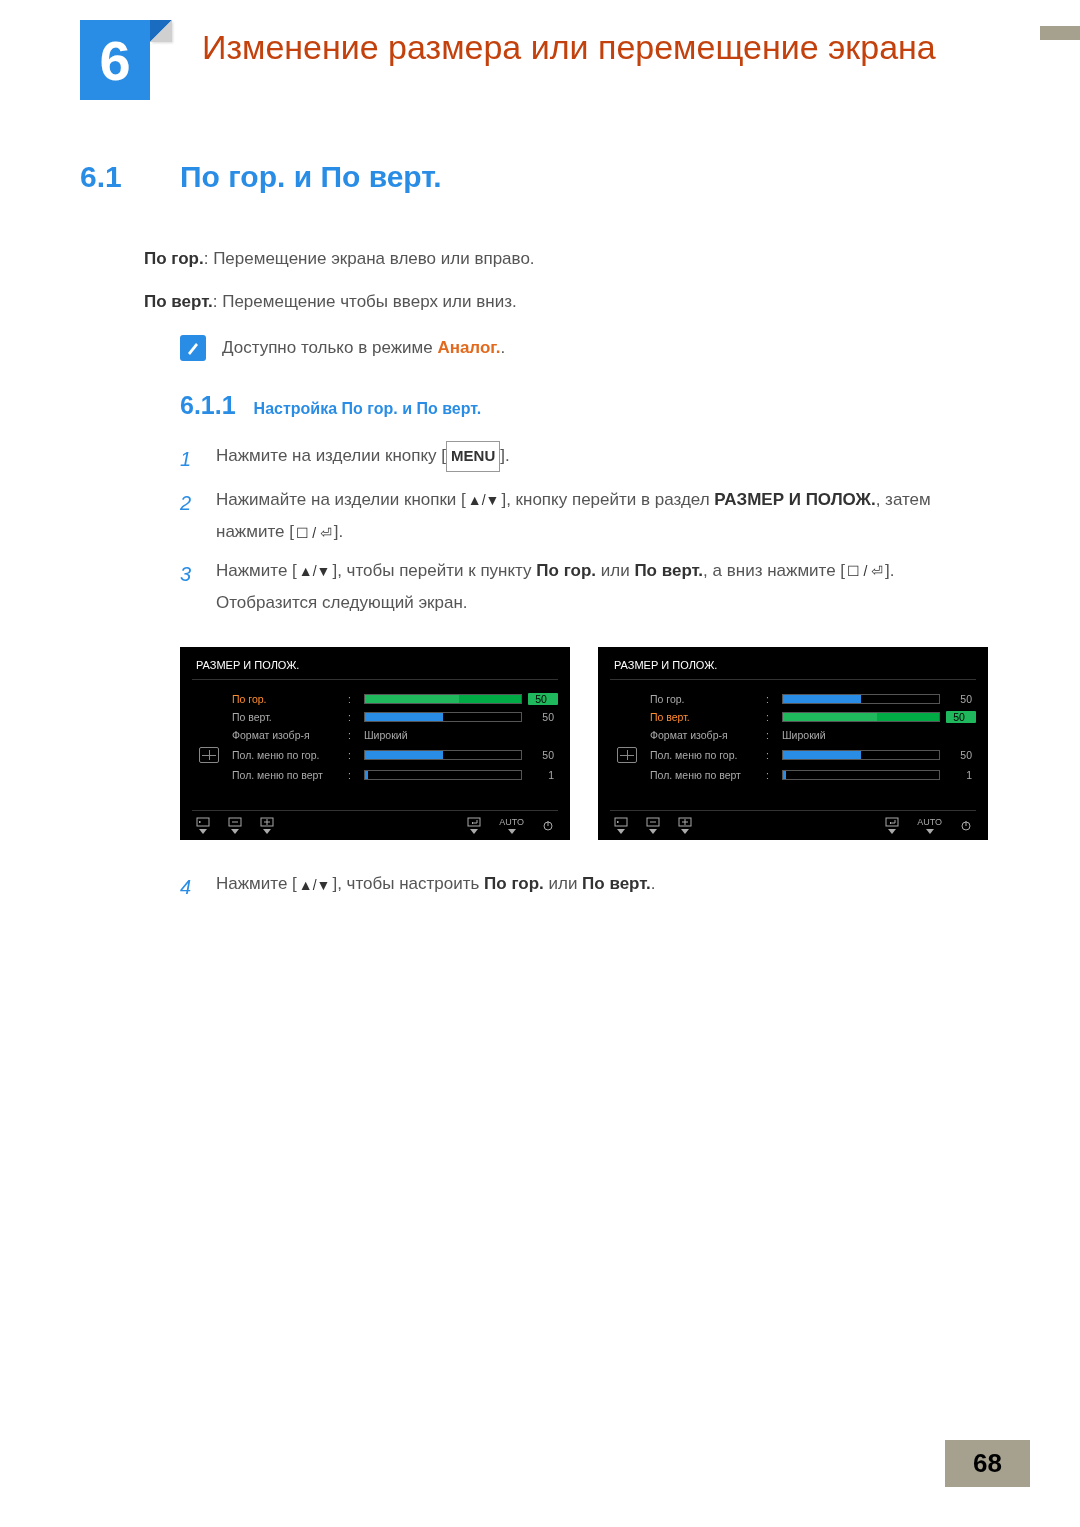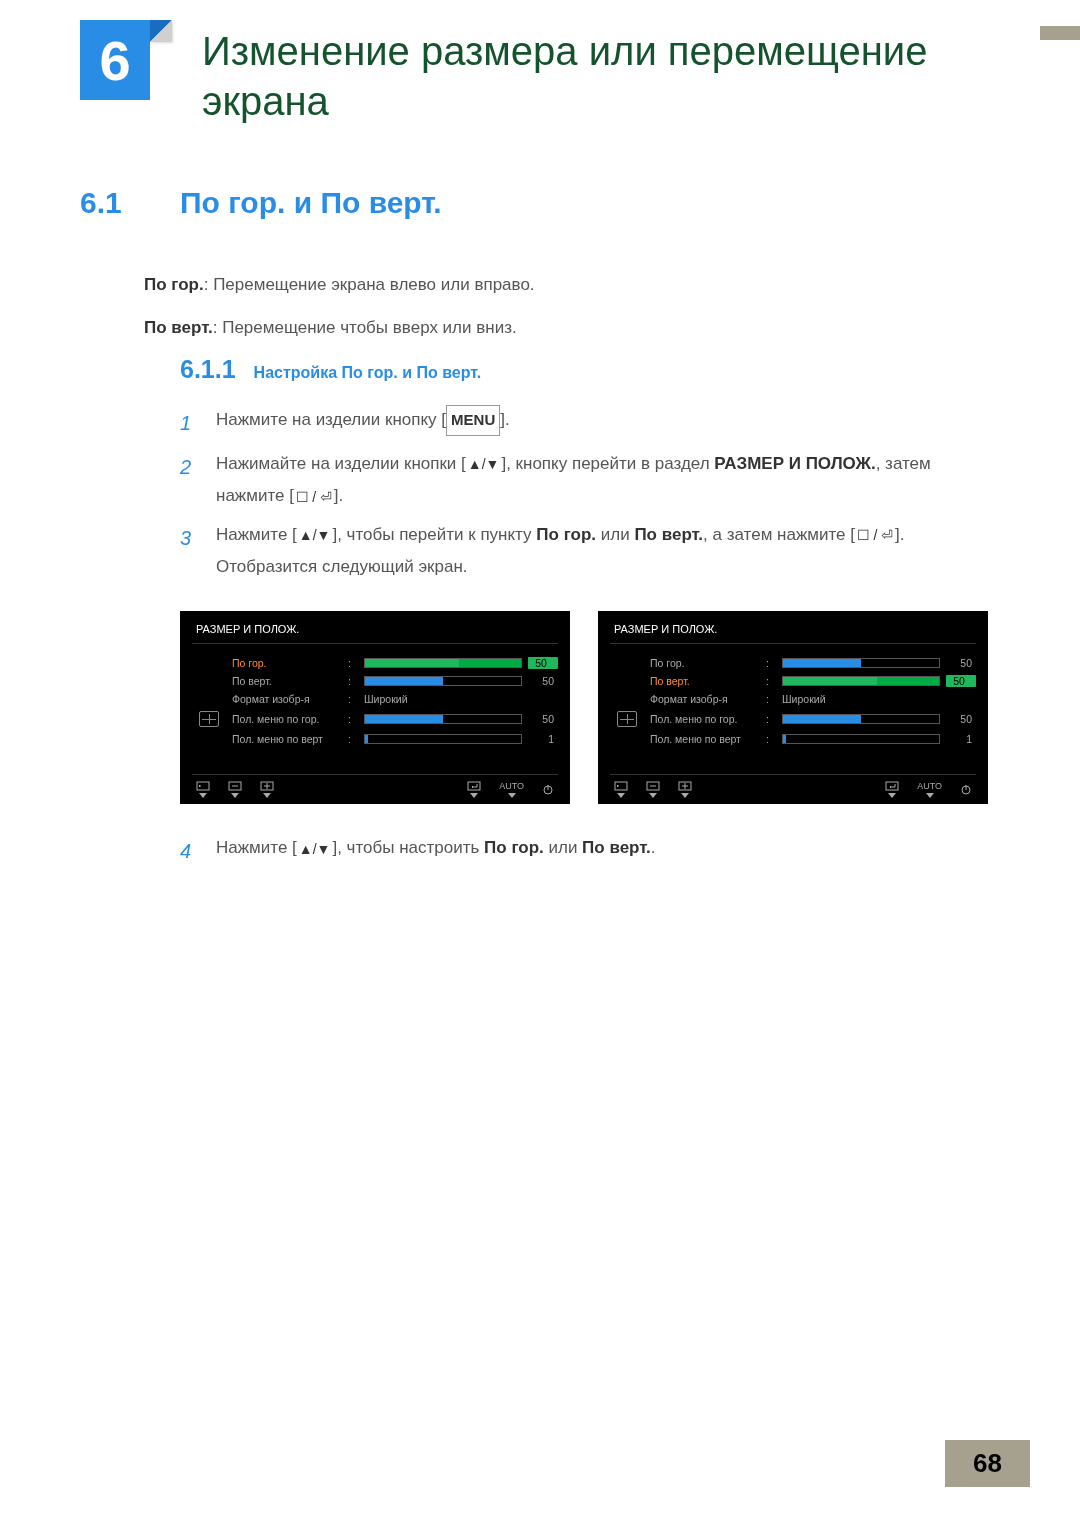--- a/index.html
+++ b/index.html
@@ -65,22 +65,22 @@
     position: absolute;
     top: 0;
     left: 0;
     border-right: 22px solid #d0d0d0;
     border-top: 22px solid transparent;
     height: 0;
     width: 0;
     filter: drop-shadow(1px 1px 1px rgba(0,0,0,.15));
   }
   .chapter-title {
-    color: #14532d;
-    font-size: 40px;
+    color: #c2410c;
+    font-size: 34px;
     line-height: 1.25;
     padding-top: 6px;
   }
   .section-row {
     display: flex;
     align-items: baseline;
     gap: 30px;
     margin-bottom: 50px;
   }
   .section-num {
@@ -293,20 +293,30 @@
     <div class="section-title">По гор. и По верт.</div>
   </div>
 
   <p class="body-text">
     <span class="bold">По гор.</span><span>: Перемещение экрана влево или вправо.</span>
   </p>
   <p class="body-text">
     <span class="bold">По верт.</span><span>: Перемещение чтобы вверх или вниз.</span>
   </p>
 
+  <div class="note-row">
+    <div class="note-icon">
+      <svg width="16" height="16" viewBox="0 0 16 16">
+          <path d="M3 13 L11 3 L13 5 L5 15 Z" fill="#fff"></path>
+        </svg>
+    </div>
+    <div class="note-text">
+      <span>Доступно только в режиме </span><span class="highlight-orange">Аналог.</span><span>.</span>
+    </div>
+  </div>
 
   <div class="sub-row">
     <div class="sub-num">6.1.1</div>
     <div class="sub-title">Настройка По гор. и По верт.</div>
   </div>
 
   <ol class="steps">
     <li>
       <span class="step-num">1</span>
       <span>
@@ -315,21 +325,21 @@
     </li>
     <li>
       <span class="step-num">2</span>
       <span>
         <span>Нажимайте на изделии кнопки [</span><span class="key-box">▲/▼</span><span>], кнопку перейти в раздел </span><span class="bold">РАЗМЕР И ПОЛОЖ.</span><span>, затем нажмите [</span><span class="key-box">☐ / ⏎</span><span>].</span>
       </span>
     </li>
     <li>
       <span class="step-num">3</span>
       <span>
-        <span>Нажмите [</span><span class="key-box">▲/▼</span><span>], чтобы перейти к пункту </span><span class="bold">По гор.</span><span> или </span><span class="bold">По верт.</span><span>, а затем нажмите [</span><span class="key-box">☐ / ⏎</span><span>]. Отобразится следующий экран.</span>
+        <span>Нажмите [</span><span class="key-box">▲/▼</span><span>], чтобы перейти к пункту </span><span class="bold">По гор.</span><span> или </span><span class="bold">По верт.</span><span>, а вниз нажмите [</span><span class="key-box">☐ / ⏎</span><span>]. Отобразится следующий экран.</span>
       </span>
     </li>
   </ol>
 
   <div class="osd-wrap">
 
     <div class="osd">
       <div class="osd-title">РАЗМЕР И ПОЛОЖ.</div>
       <div class="osd-row selected">
         <span></span>

